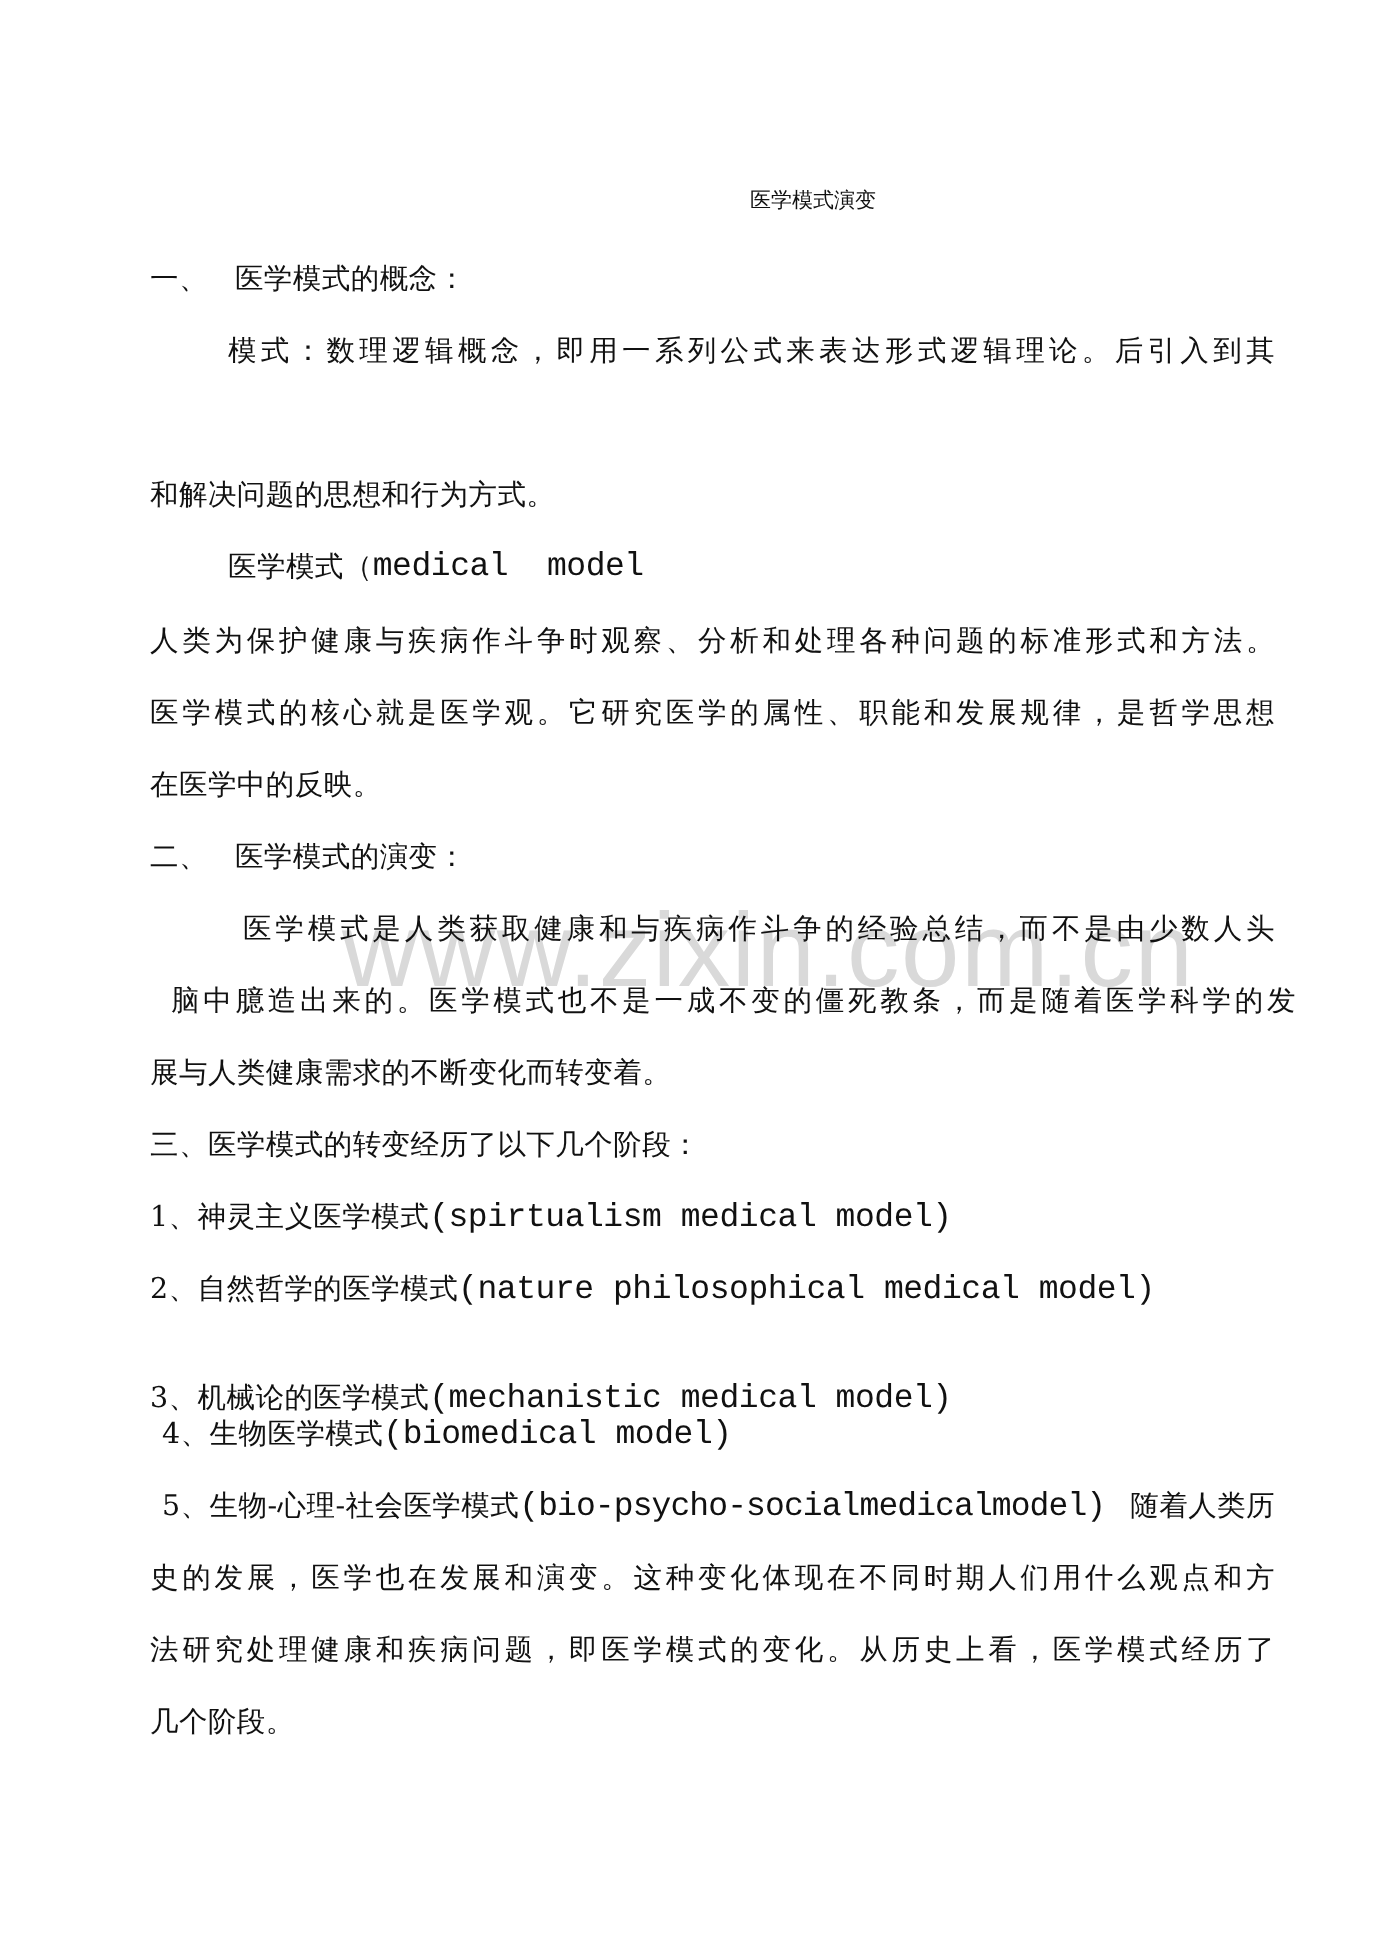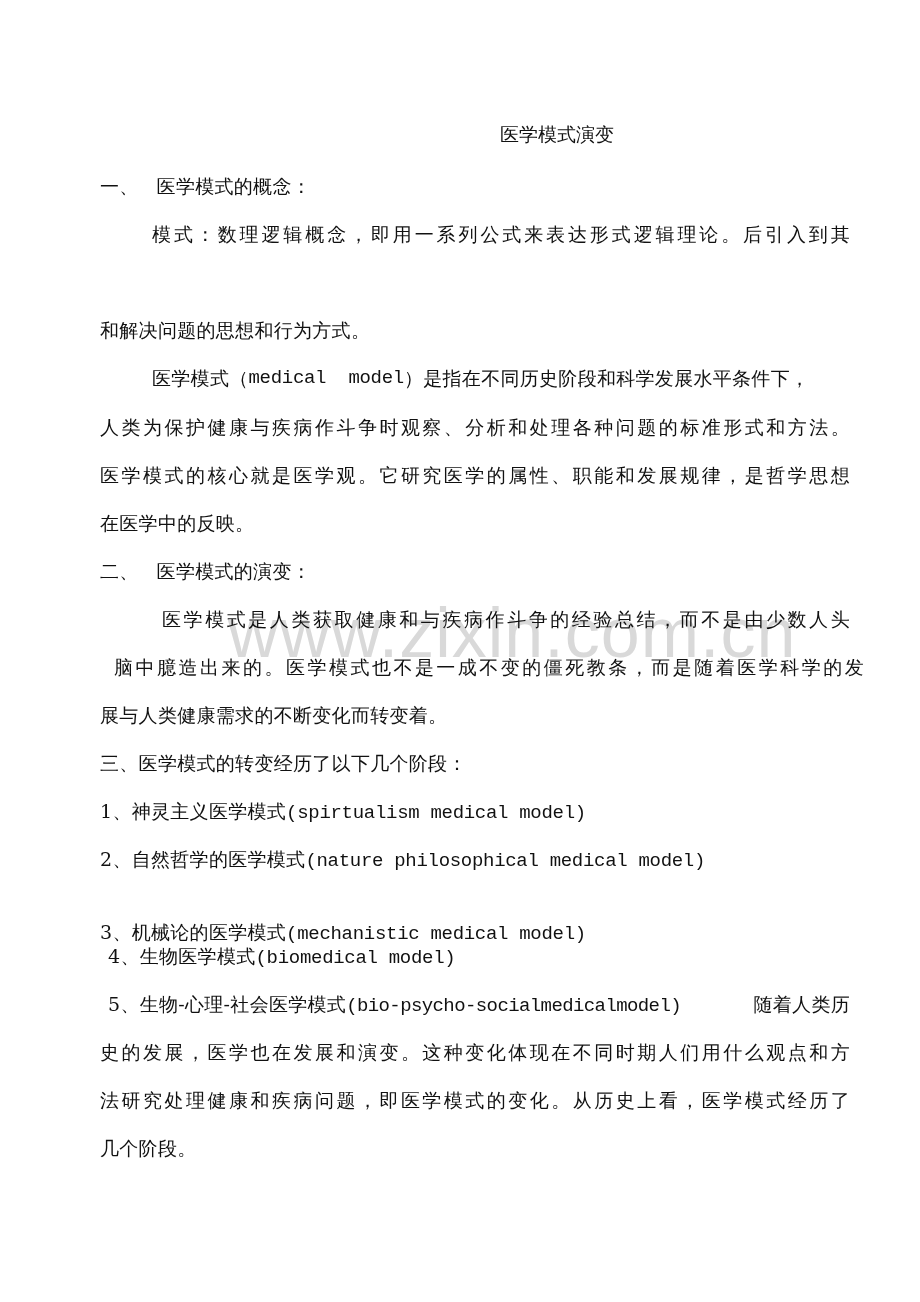--- a/index.html
+++ b/index.html
@@ -2,22 +2,22 @@
 <html><head>
 <meta charset="utf-8">
 <style>
   html, body { margin:0; padding:0; background:#ffffff; }
   body { width:920px; height:1302px; position:relative; overflow:hidden;
          font-family:"DejaVu Serif", "Liberation Serif", serif; color:#111; }
   .page { position:absolute; left:0; top:0; width:920px; height:1302px; }
   .line { position:absolute; left:100px; width:750px; font-size:19px; line-height:24px;
           white-space:nowrap; letter-spacing:0.3px; }
   .just { text-align:justify; text-align-last:justify; }
-  .mono { font-family:"Liberation Mono", "DejaVu Sans Mono", monospace; font-size:19px; letter-spacing:-0.3px; }
-  .title { position:absolute; left:500px; top:122px; font-size:19px; line-height:24px; }
+  .mono { font-family:"Liberation Mono", "DejaVu Sans Mono", monospace; font-size:22px; letter-spacing:-0.3px; }
+  .title { position:absolute; left:500px; top:122px; font-size:14px; line-height:24px; }
   .watermark { position:absolute; left:228px; top:603px; font-family:Liberation Sans, sans-serif;
                font-size:70px; line-height:60px; color:#d9d9d9; letter-spacing:1px; z-index:0; }
   .line, .title { z-index:1; }
 </style>
 </head>
 <body>
 
 <div class="page">
 
   <div class="watermark">www.zixin.com.cn</div>
@@ -27,21 +27,20 @@
   <div class="line" style="top:174px;">
     <span>一、</span><span style="display:inline-block;width:18px"></span><span>医学模式的概念：</span>
   </div>
 
   <div class="line just" style="top:222px; padding-left:52px; width:698px;">模式：数理逻辑概念，即用一系列公式来表达形式逻辑理论。后引入到其</div>
   <div class="line" style="top:318px;">和解决问题的思想和行为方式。</div>
 
   <div class="line" style="top:366px; padding-left:52px; width:698px; display:flex; ">
     <span>医学模式（</span>
       <span class="mono" style="white-space:pre;">medical  model</span>
-      <span>）是指在不同历史阶段和科学发展水平条件下，</span>
   </div>
   <div class="line just" style="top:415px;">人类为保护健康与疾病作斗争时观察、分析和处理各种问题的标准形式和方法。</div>
   <div class="line just" style="top:463px;">医学模式的核心就是医学观。它研究医学的属性、职能和发展规律，是哲学思想</div>
   <div class="line" style="top:511px;">在医学中的反映。</div>
 
   <div class="line" style="top:559px;">
     <span>二、</span><span style="display:inline-block;width:18px"></span><span>医学模式的演变：</span>
   </div>
 
   <div class="line just" style="top:607px; padding-left:62px; width:688px;">医学模式是人类获取健康和与疾病作斗争的经验总结，而不是由少数人头</div>

